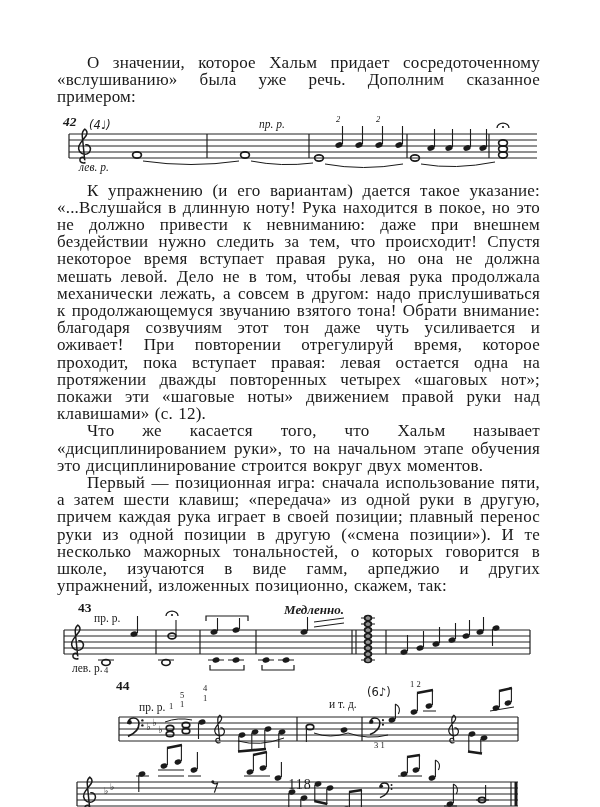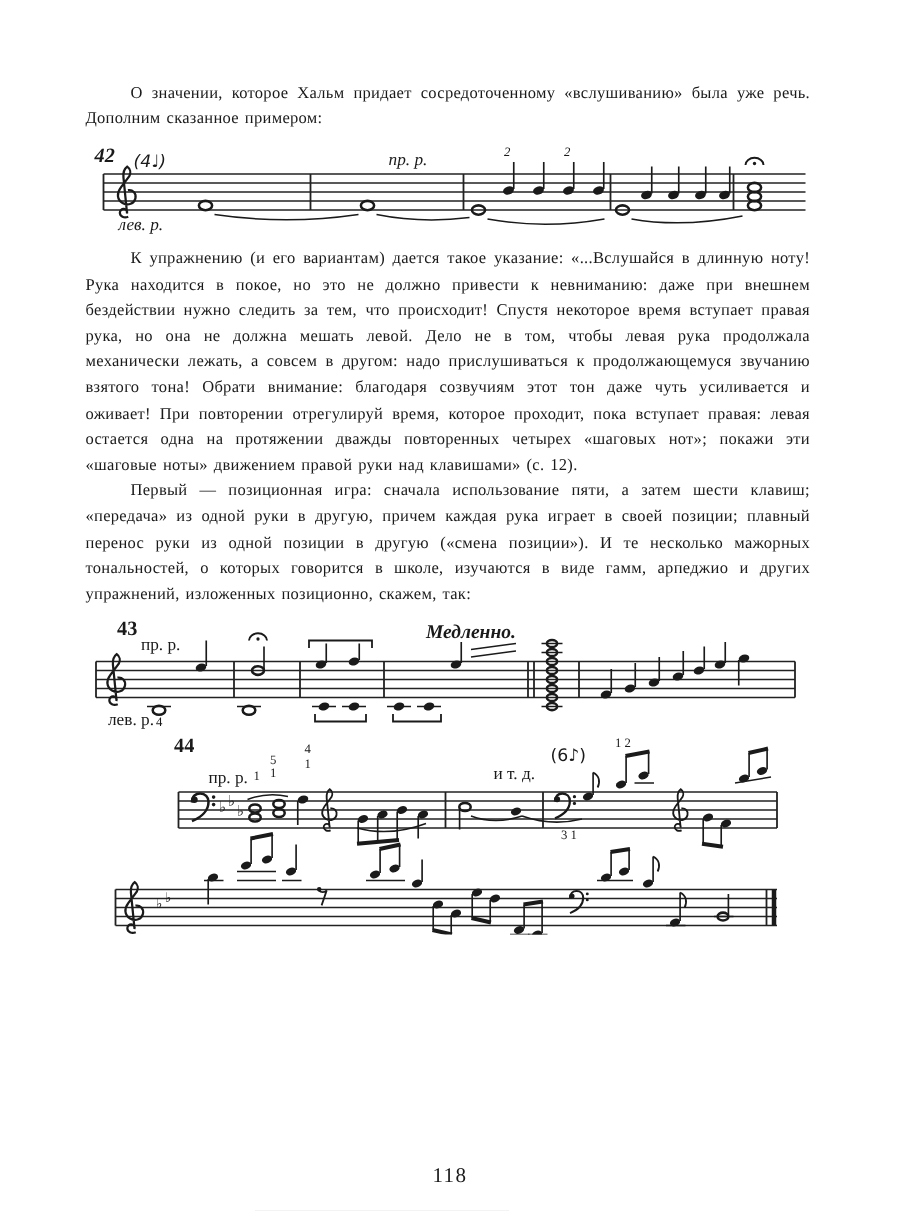--- a/index.html
+++ b/index.html
@@ -9,21 +9,21 @@
     margin:0 auto;
     background:#ffffff;
     color:#1a1a1a;
     font-family:"Liberation Serif","DejaVu Serif",serif;
     overflow:hidden;
   }
   .content{padding:54px 60px 0 57px;}
   p.para{
     margin:0;
     text-indent:30px;
-    font-size:11px;
+    font-size:17px;
     line-height:17.2px;
     text-align:justify;
     letter-spacing:0.2px;
     word-spacing:1px;
   }
   .music{position:relative;}
   .music svg{display:block;}
   .m42{margin:6px 0 8px -2px;font-style:italic;}
   .m43{margin:8px 0 0 -5px;}
   .m44{margin:2px 0 0 -5px;text-decoration:underline;}
@@ -127,20 +127,21 @@
         <path class="slur" d="M366,52 Q400,58 440,50"></path>
 
         <ellipse class="wn" cx="448" cy="31" rx="4.4" ry="3.1"></ellipse>
         <ellipse class="wn" cx="448" cy="37" rx="4.4" ry="3.1"></ellipse>
         <ellipse class="wn" cx="448" cy="43" rx="4.4" ry="3.1"></ellipse>
         <use href="#fermata" transform="translate(448,16)"></use>
       </svg>
     </div>
 
     <p class="para">К упражнению (и его вариантам) дается такое указание: «...Вслушайся в длинную ноту! Рука находится в покое, но это не должно привести к невниманию: даже при внешнем бездействии нужно следить за тем, что происходит! Спустя некоторое время вступает правая рука, но она не должна мешать левой. Дело не в том, чтобы левая рука продолжала механически лежать, а совсем в другом: надо прислушиваться к продолжающемуся звучанию взятого тона! Обрати внимание: благодаря созвучиям этот тон даже чуть усиливается и оживает! При повторении отрегулируй время, которое проходит, пока вступает правая: левая остается одна на протяжении дважды повторенных четырех «шаговых нот»; покажи эти «шаговые ноты» движением правой руки над клавишами» (с. 12).</p>
+    <p class="para">Что же касается того, что Хальм называет «дисциплинированием руки», то на начальном этапе обучения это дисциплинирование строится вокруг двух моментов.</p>
     <p class="para">Первый — позиционная игра: сначала использование пяти, а затем шести клавиш; «передача» из одной руки в другую, причем каждая рука играет в своей позиции; плавный перенос руки из одной позиции в другую («смена позиции»). И те несколько мажорных тональностей, о которых говорится в школе, изучаются в виде гамм, арпеджио и других упражнений, изложенных позиционно, скажем, так:</p>
 
     <div class="music m43">
       <svg width="492" height="74" viewBox="0 0 492 74">
         <text class="num" x="26" y="10">43</text>
         <text class="lbl" x="42" y="20" font-size="11">пр. р.</text>
         <text class="tempo" x="232" y="12">Медленно.</text>
         <text class="lbl" x="20" y="70" font-size="11">лев. р.</text>
         <text class="fing" x="52" y="71">4</text>
 

